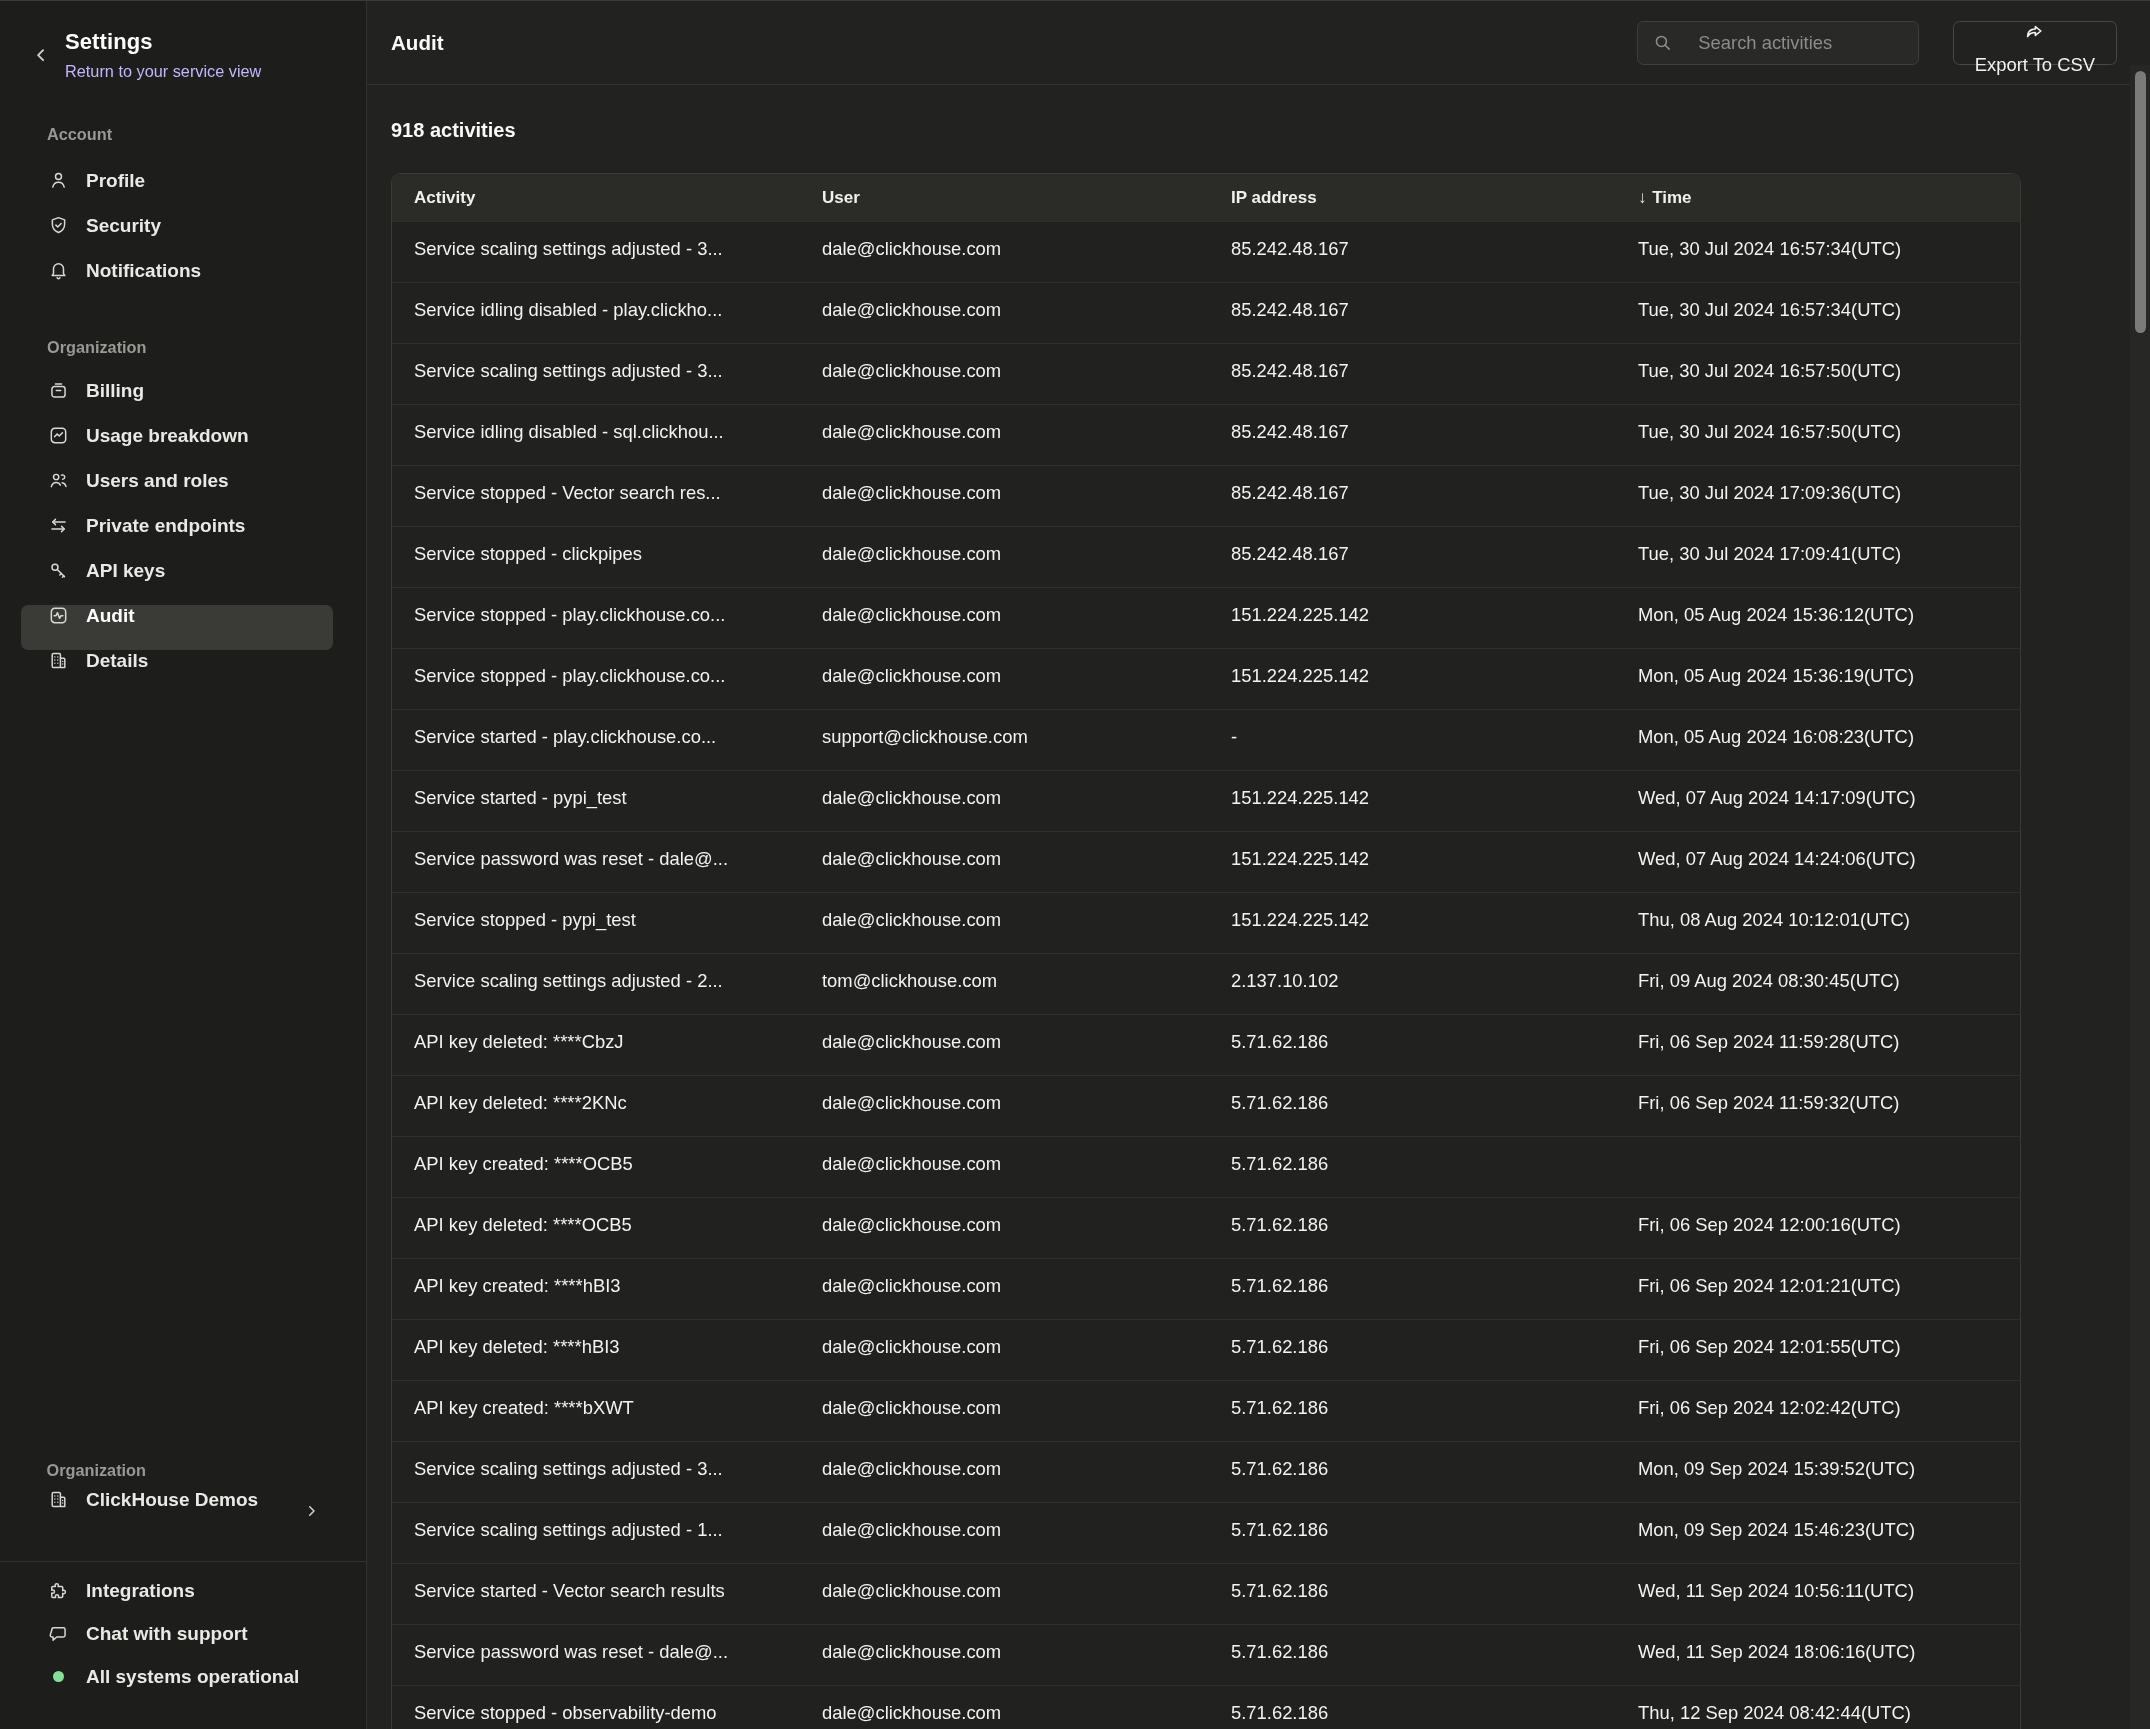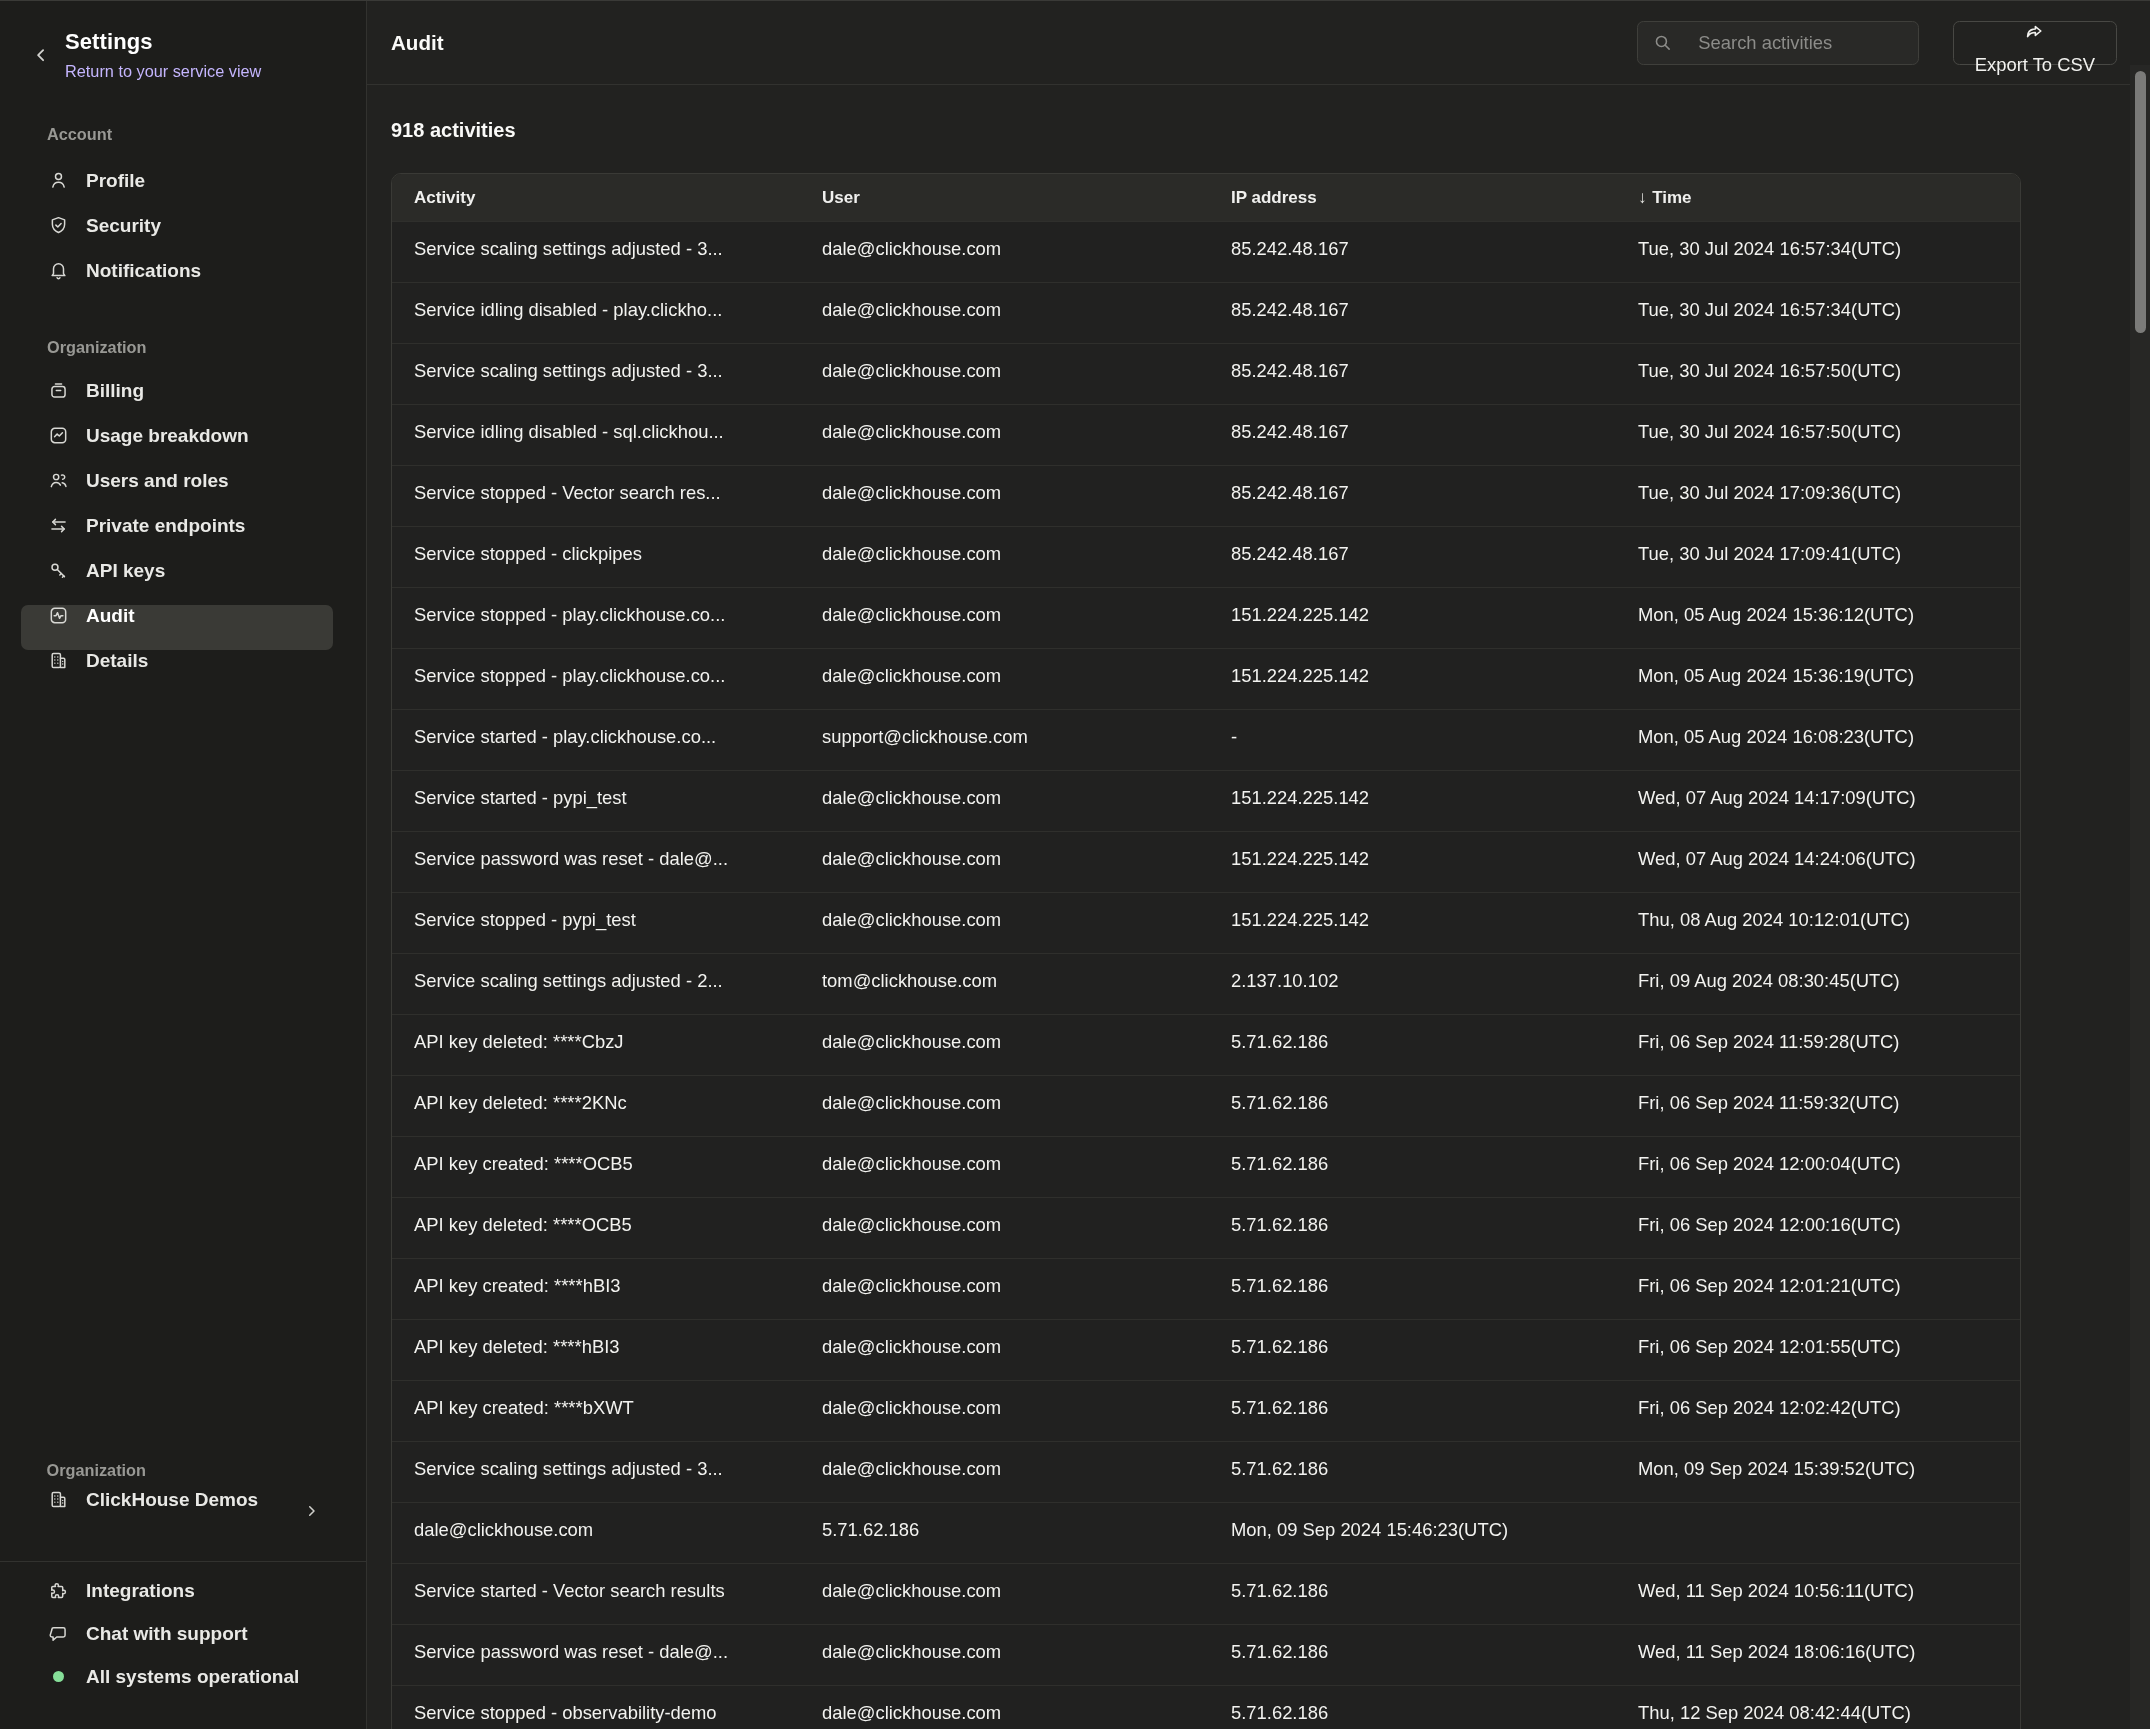--- a/index.html
+++ b/index.html
@@ -442,21 +442,20 @@
     <div class="td">API key deleted: ****2KNc</div>
     <div class="td">dale@clickhouse.com</div>
     <div class="td">5.71.62.186</div>
     <div class="td">Fri, 06 Sep 2024 11:59:32(UTC)</div>
   </div>
 
   <div class="tr row">
     <div class="td">API key created: ****OCB5</div>
     <div class="td">dale@clickhouse.com</div>
     <div class="td">5.71.62.186</div>
-    <div class="td">Fri, 06 Sep 2024 12:00:04(UTC)</div>
   </div>
 
   <div class="tr row">
     <div class="td">API key deleted: ****OCB5</div>
     <div class="td">dale@clickhouse.com</div>
     <div class="td">5.71.62.186</div>
     <div class="td">Fri, 06 Sep 2024 12:00:16(UTC)</div>
   </div>
 
   <div class="tr row">
@@ -481,20 +480,21 @@
   </div>
 
   <div class="tr row">
     <div class="td">Service scaling settings adjusted - 3...</div>
     <div class="td">dale@clickhouse.com</div>
     <div class="td">5.71.62.186</div>
     <div class="td">Mon, 09 Sep 2024 15:39:52(UTC)</div>
   </div>
 
   <div class="tr row">
+    <div class="td">Service scaling settings adjusted - 1...</div>
     <div class="td">dale@clickhouse.com</div>
     <div class="td">5.71.62.186</div>
     <div class="td">Mon, 09 Sep 2024 15:46:23(UTC)</div>
   </div>
 
   <div class="tr row">
     <div class="td">Service started - Vector search results</div>
     <div class="td">dale@clickhouse.com</div>
     <div class="td">5.71.62.186</div>
     <div class="td">Wed, 11 Sep 2024 10:56:11(UTC)</div>

